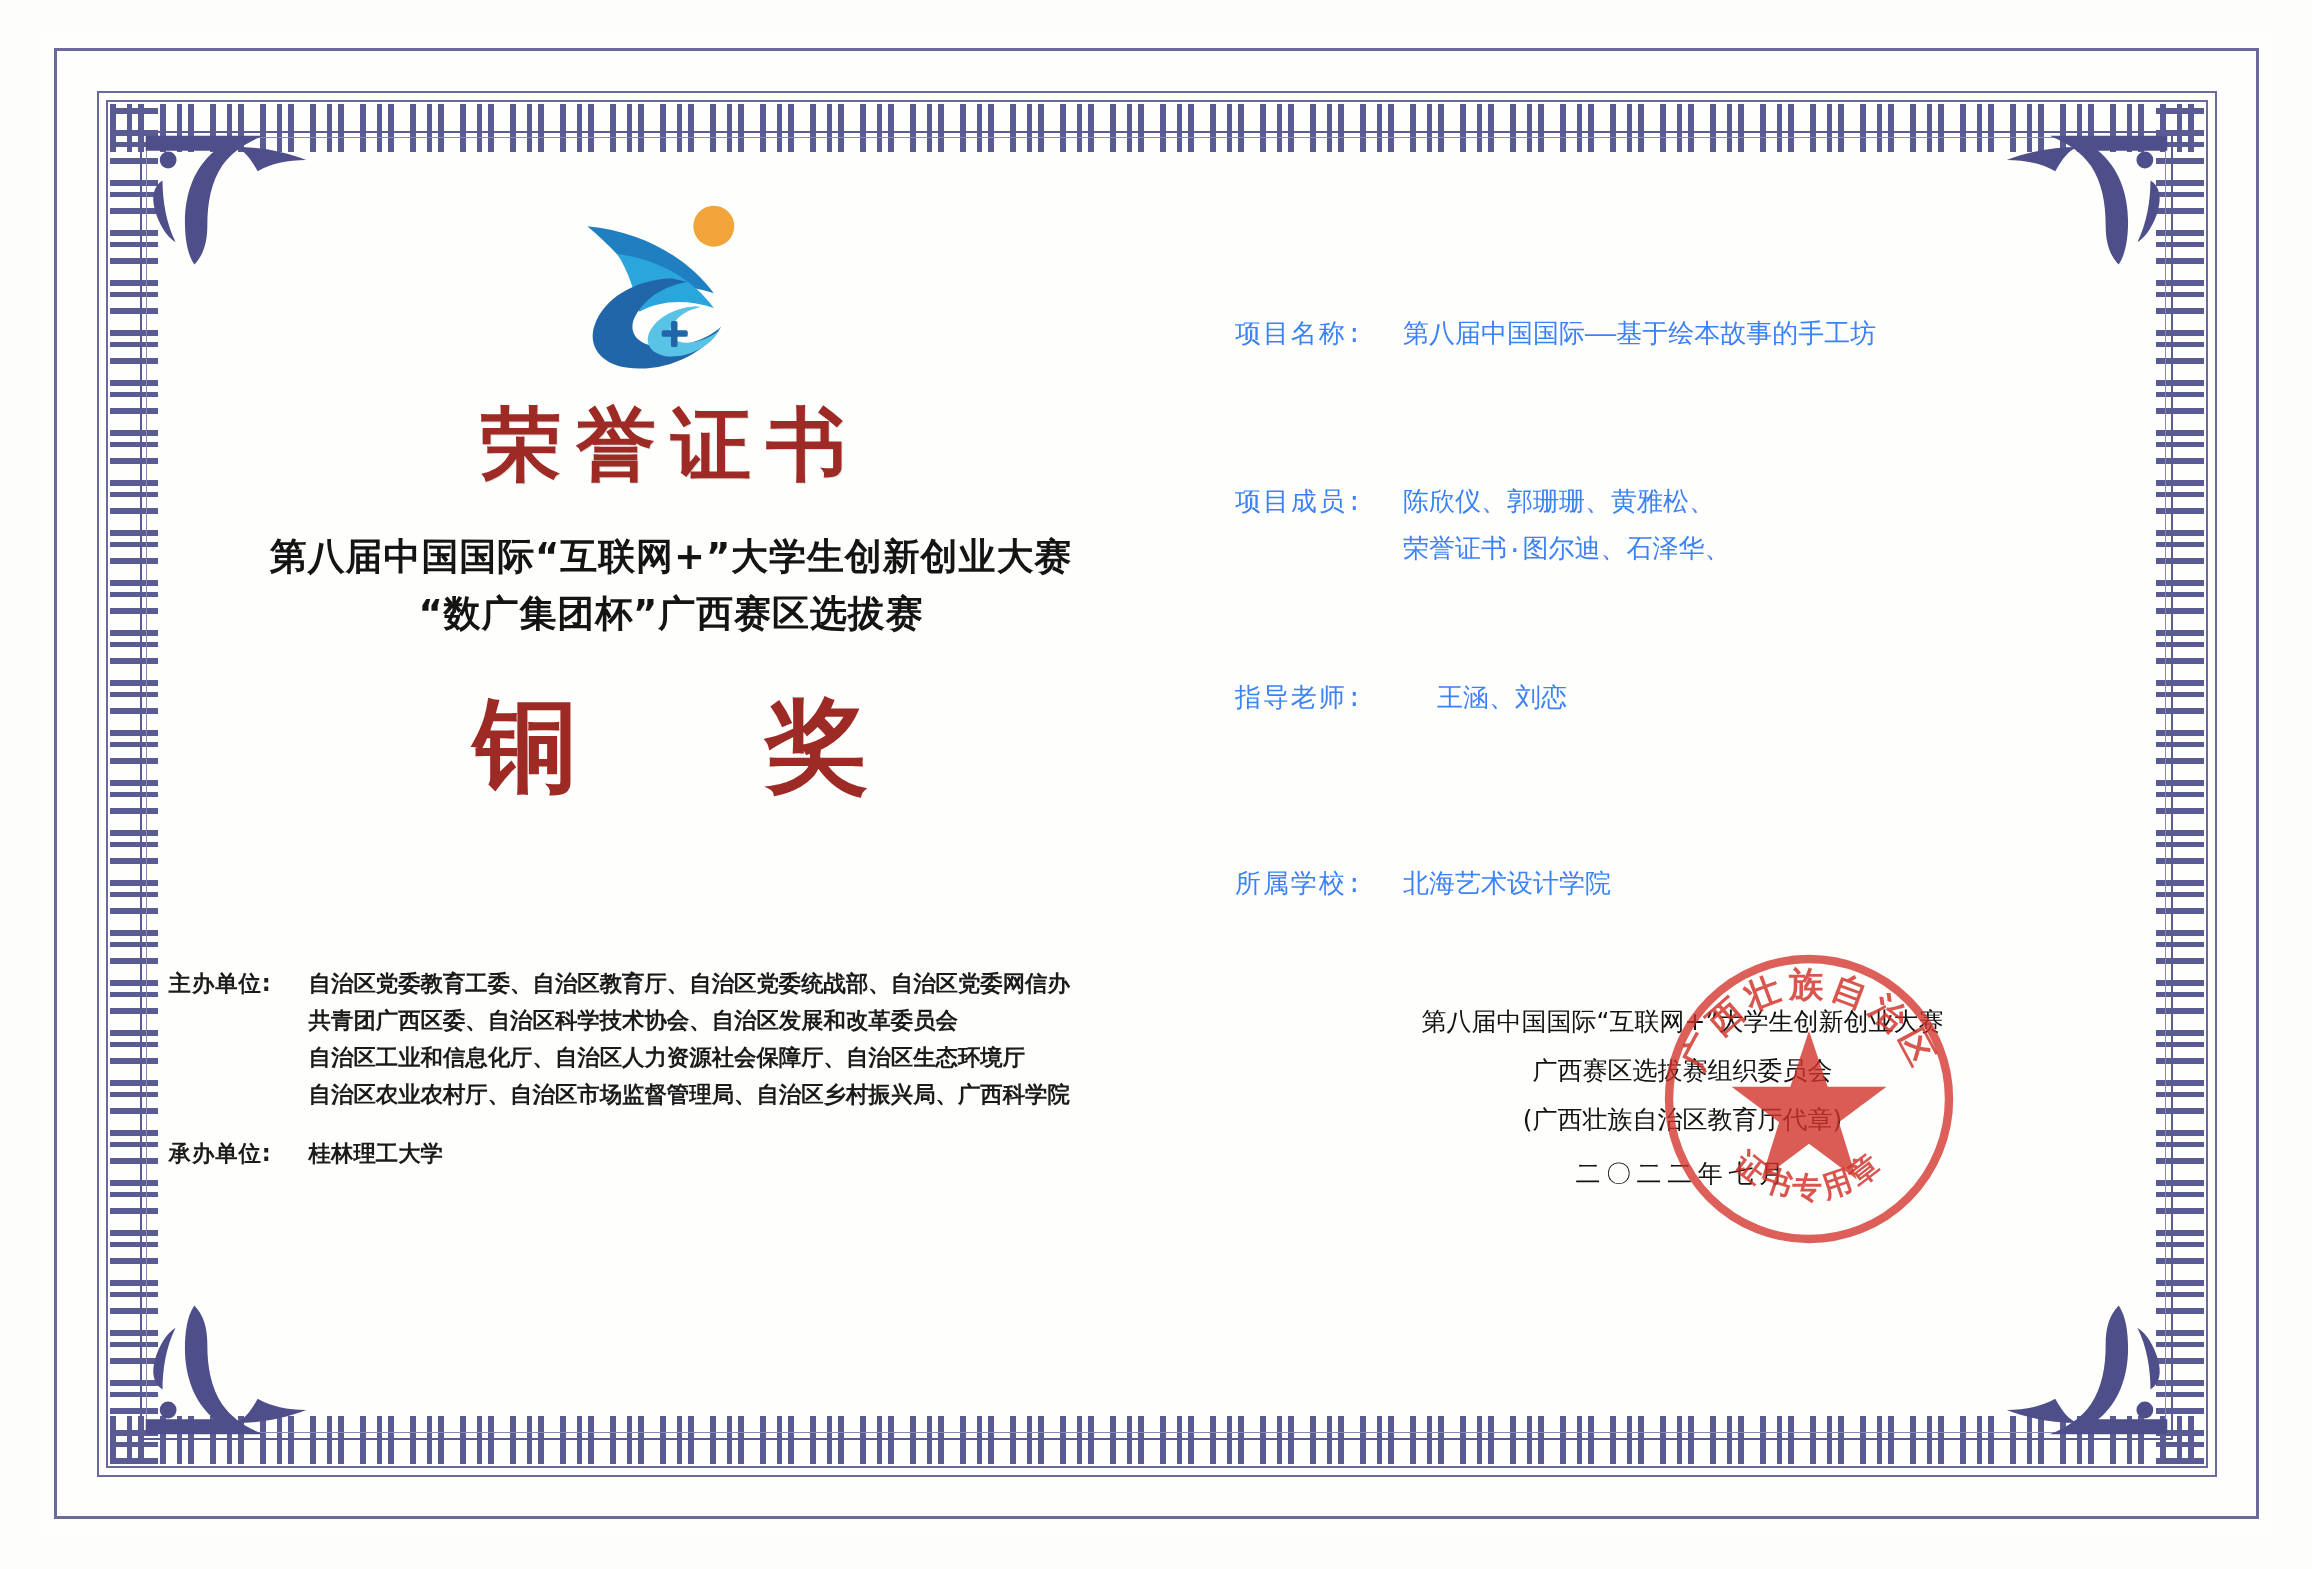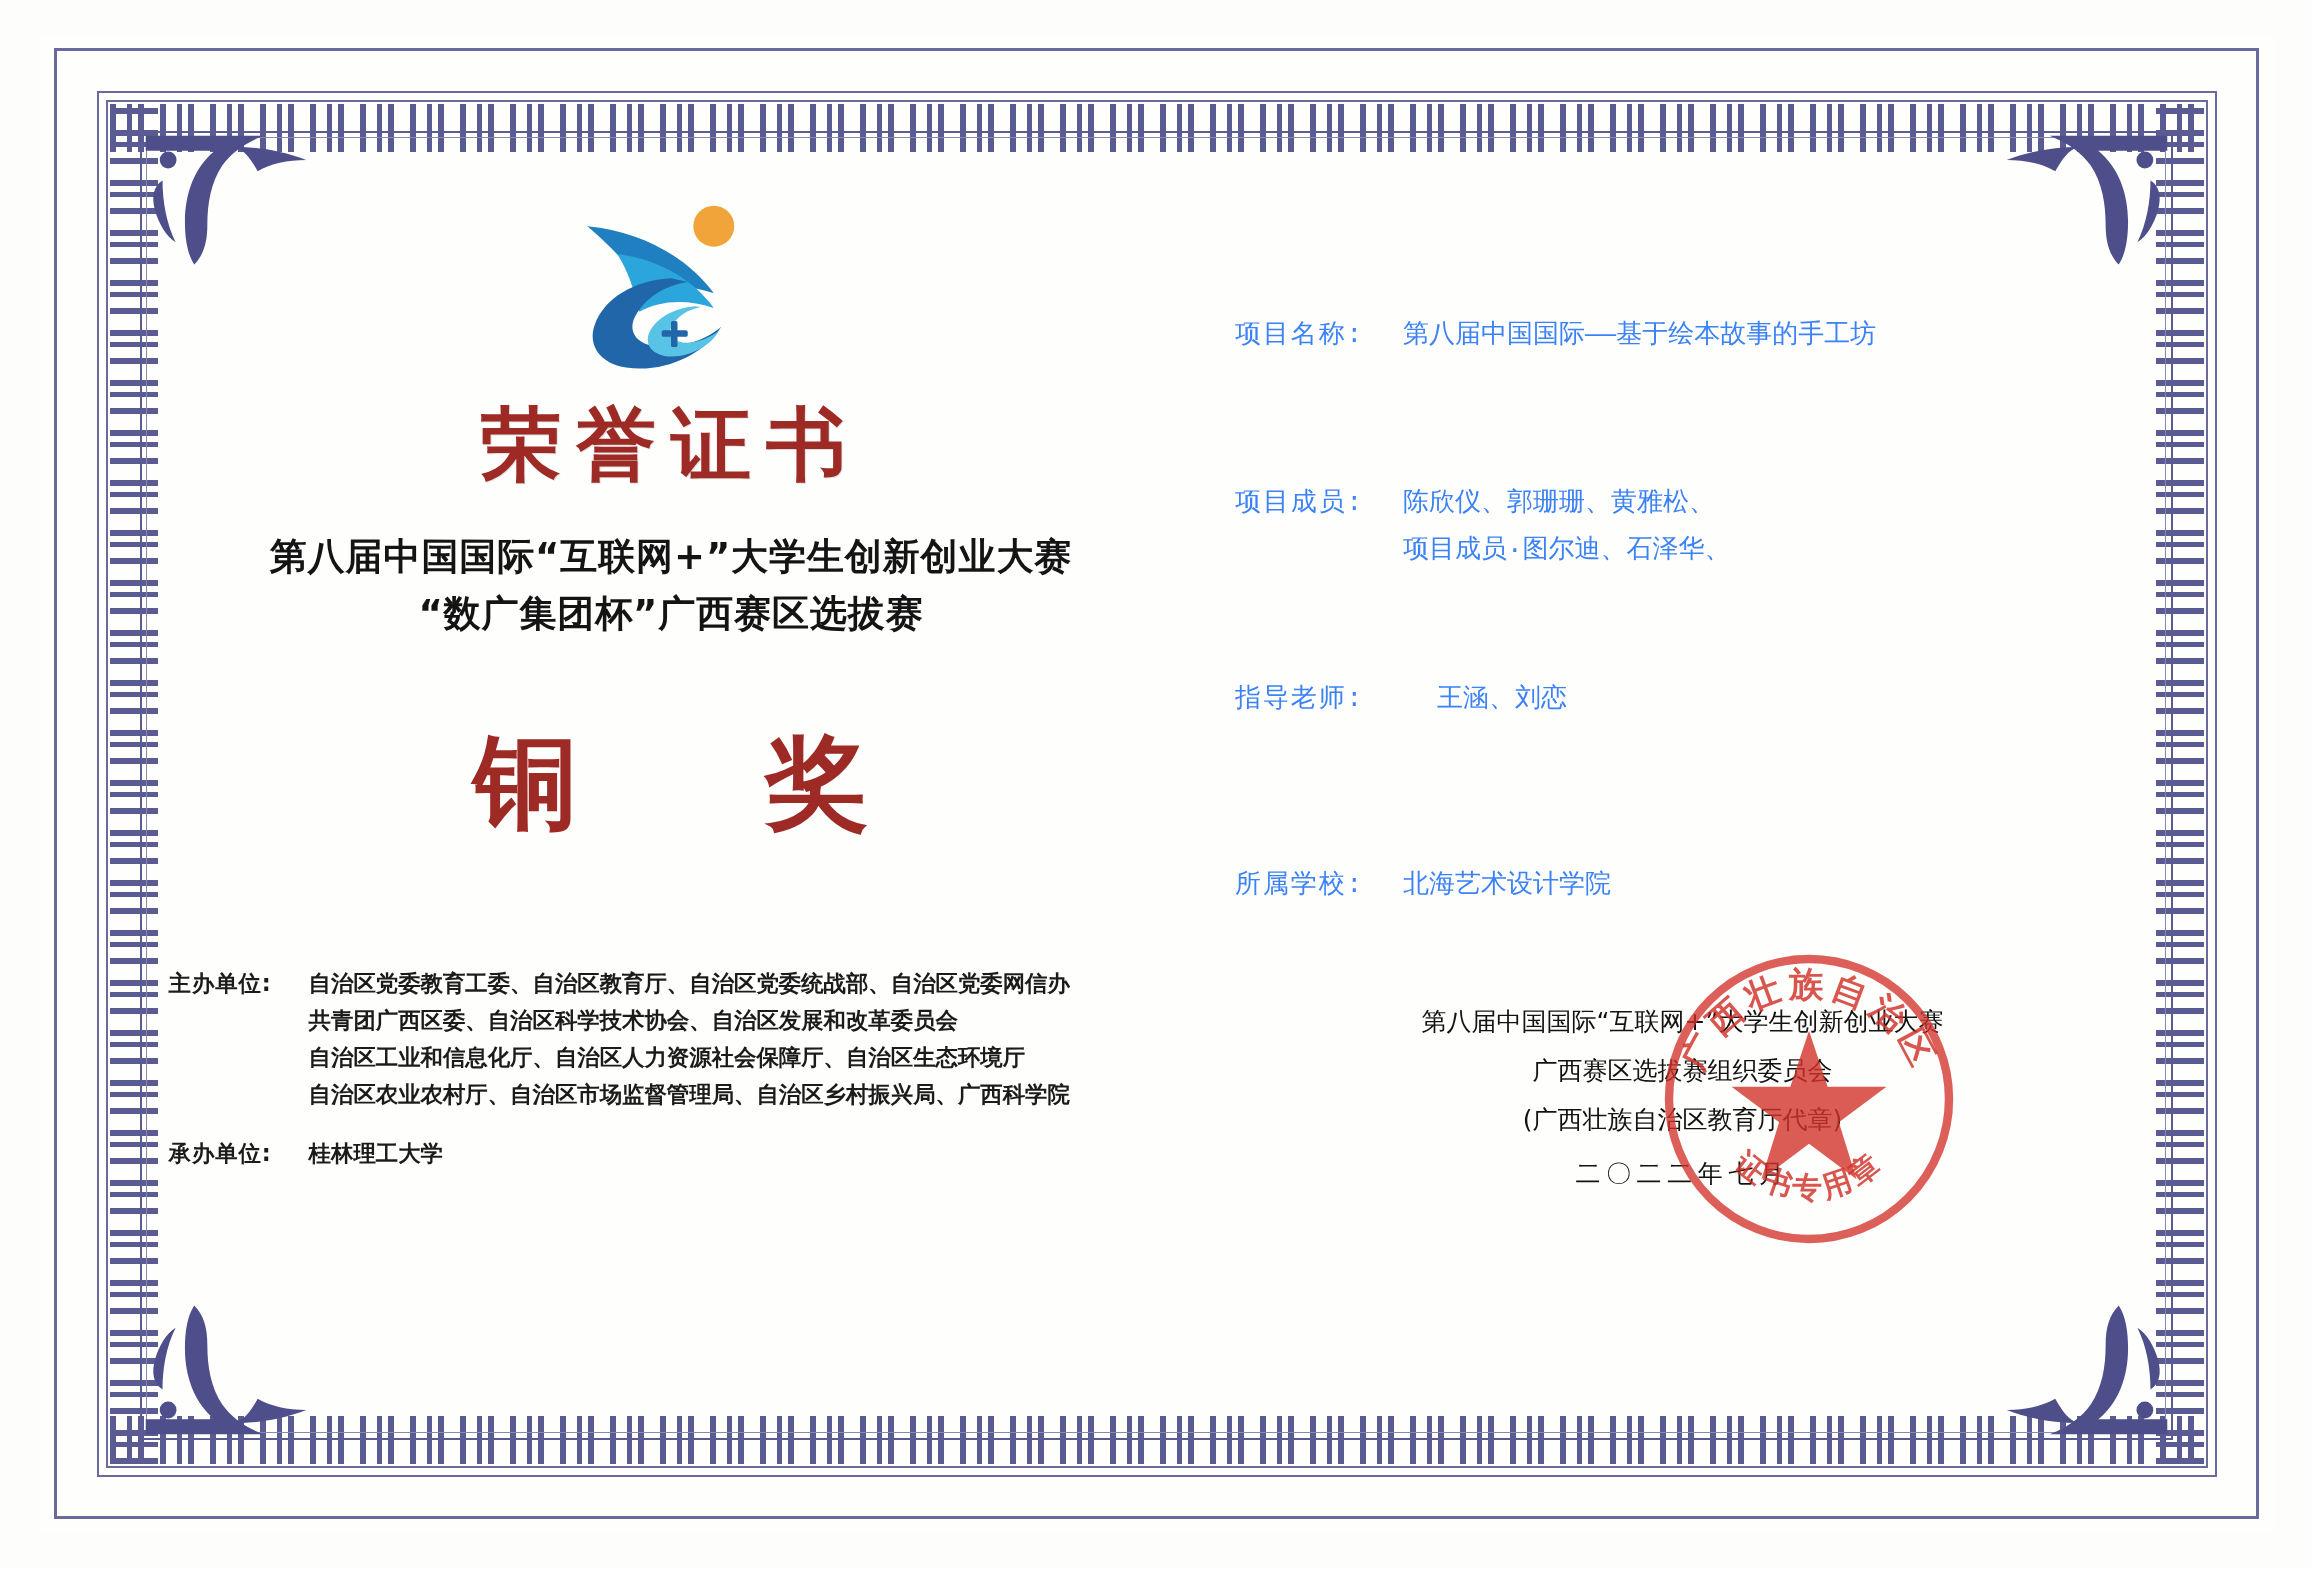--- a/index.html
+++ b/index.html
@@ -170,21 +170,21 @@
     margin-top: 28px;
     font-family: "DejaVu Sans", sans-serif;
     font-size: 37px;
     font-weight: bold;
     color: #141414;
     line-height: 1.55;
     letter-spacing: 0.9px;
   }
 
   .award {
-    margin-top: 72px;
+    margin-top: 35px;
     font-family: "DejaVu Serif", serif;
     font-size: 103px;
     font-weight: bold;
     color: #9e2a25;
     letter-spacing: 43px;
     text-indent: 43px;
   }
 
   
   .orgs {
@@ -366,21 +366,21 @@
 
       <div class="field" id="field-project">
         <div class="flabel">项目名称:</div>
         <div class="fvalue">第八届中国国际——基于绘本故事的手工坊</div>
       </div>
 
       <div class="field" id="field-members">
         <div class="flabel">项目成员:</div>
         <div class="fvalue">
           <div class="vline">陈欣仪、郭珊珊、黄雅松、</div>
-          <div class="vline">项目成员·图尔迪、石泽华、</div>
+          <div class="vline">荣誉证书·图尔迪、石泽华、</div>
         </div>
       </div>
 
       <div class="field" id="field-teachers">
         <div class="flabel">指导老师:</div>
         <div class="fvalue">王涵、刘恋</div>
       </div>
 
       <div class="field" id="field-school">
         <div class="flabel">所属学校:</div>

